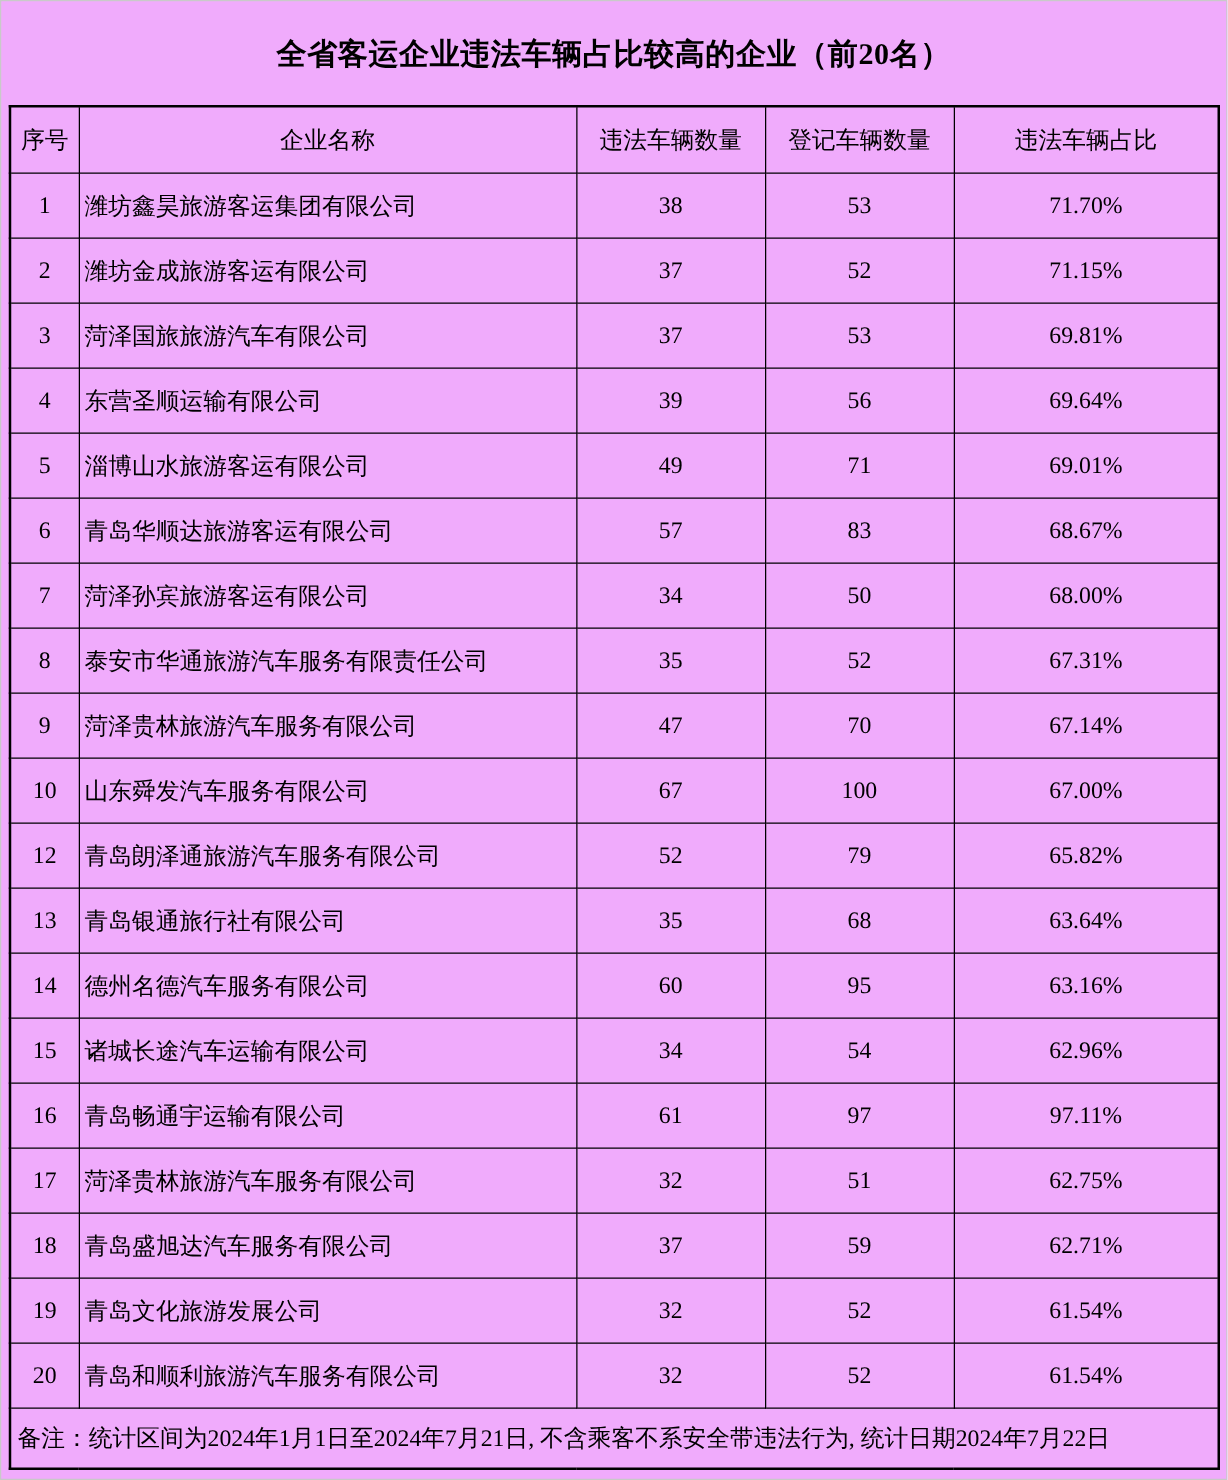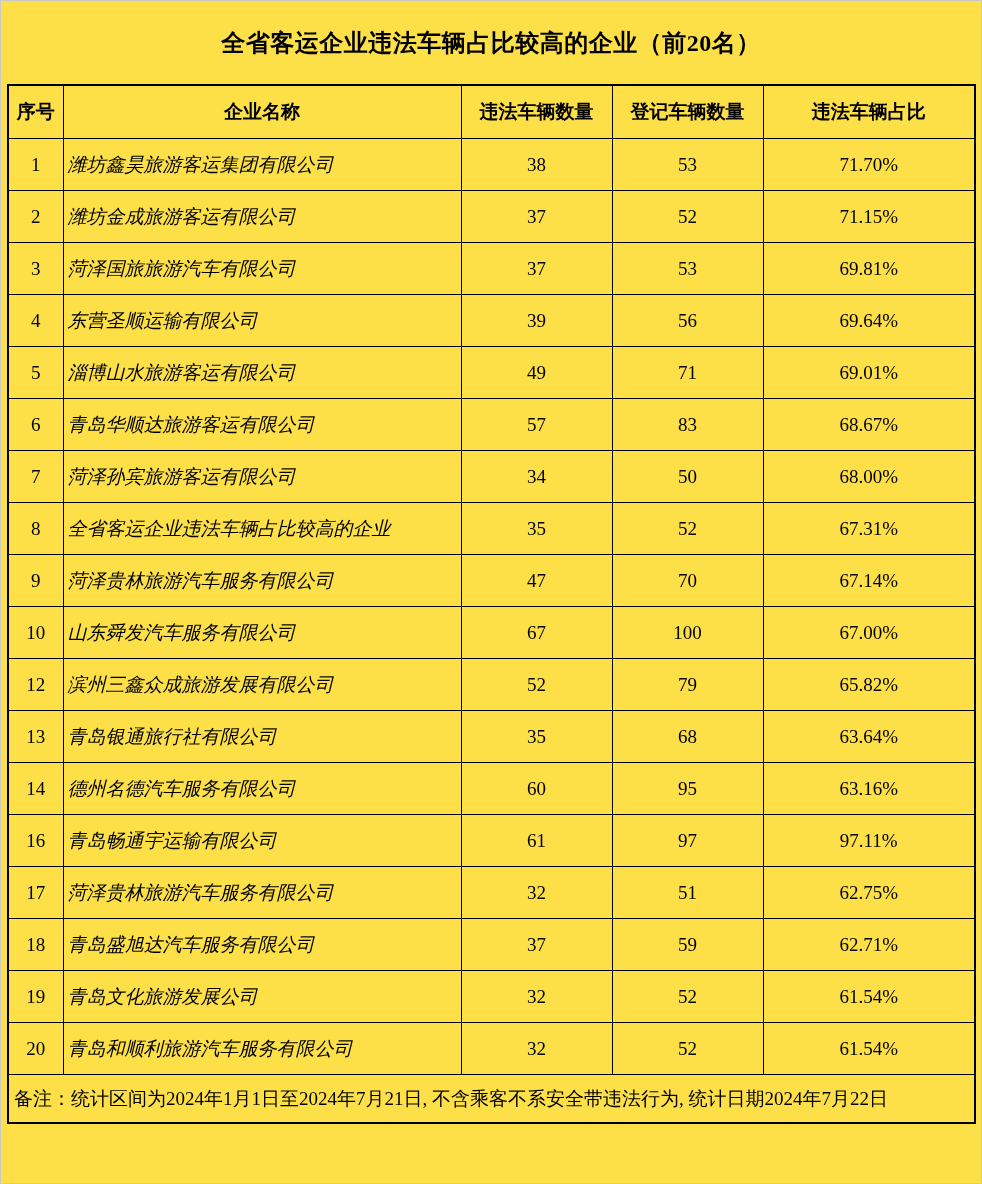--- a/index.html
+++ b/index.html
@@ -7,21 +7,21 @@
     padding: 0;
     background: #ffffff;
     font-family: "Liberation Serif", "DejaVu Serif", serif;
     color: #000000;
   }
   .sheet {
     width: 982px;
     height: 1184px;
     box-sizing: border-box;
     border: 1px solid #c9c9c9;
-    background: #fde047;
+    background: #f0abfc;
     overflow: hidden;
   }
   .title-bar {
     height: 83px;
     display: flex;
     align-items: center;
     justify-content: center;
   }
   .page-title {
     font-size: 24px;
@@ -38,33 +38,32 @@
   table.report th,
   table.report td {
     border: 1px solid #000000;
     font-size: 19px;
     vertical-align: middle;
     overflow: hidden;
     white-space: nowrap;
   }
   table.report th {
     height: 50px;
-    font-weight: bold;
+    font-weight: normal;
     text-align: center;
   }
   table.report td {
     height: 49px;
   }
   .c-no, .c-num {
     text-align: center;
   }
   .c-company {
     text-align: left;
     padding-left: 4px;
-    font-style: italic;
   }
   .note-cell {
     height: 45px !important;
     text-align: left;
     padding-left: 5px;
     font-size: 19px;
   }
 </style>
 </head>
 <body>
@@ -136,59 +135,66 @@
         </tr>
         <tr>
           <td class="c-no">7</td>
           <td class="c-company">菏泽孙宾旅游客运有限公司</td>
           <td class="c-num">34</td>
           <td class="c-num">50</td>
           <td class="c-num">68.00%</td>
         </tr>
         <tr>
           <td class="c-no">8</td>
-          <td class="c-company">全省客运企业违法车辆占比较高的企业</td>
+          <td class="c-company">泰安市华通旅游汽车服务有限责任公司</td>
           <td class="c-num">35</td>
           <td class="c-num">52</td>
           <td class="c-num">67.31%</td>
         </tr>
         <tr>
           <td class="c-no">9</td>
           <td class="c-company">菏泽贵林旅游汽车服务有限公司</td>
           <td class="c-num">47</td>
           <td class="c-num">70</td>
           <td class="c-num">67.14%</td>
         </tr>
         <tr>
           <td class="c-no">10</td>
           <td class="c-company">山东舜发汽车服务有限公司</td>
           <td class="c-num">67</td>
           <td class="c-num">100</td>
           <td class="c-num">67.00%</td>
         </tr>
         <tr>
           <td class="c-no">12</td>
-          <td class="c-company">滨州三鑫众成旅游发展有限公司</td>
+          <td class="c-company">青岛朗泽通旅游汽车服务有限公司</td>
           <td class="c-num">52</td>
           <td class="c-num">79</td>
           <td class="c-num">65.82%</td>
         </tr>
         <tr>
           <td class="c-no">13</td>
           <td class="c-company">青岛银通旅行社有限公司</td>
           <td class="c-num">35</td>
           <td class="c-num">68</td>
           <td class="c-num">63.64%</td>
         </tr>
         <tr>
           <td class="c-no">14</td>
           <td class="c-company">德州名德汽车服务有限公司</td>
           <td class="c-num">60</td>
           <td class="c-num">95</td>
           <td class="c-num">63.16%</td>
+        </tr>
+        <tr>
+          <td class="c-no">15</td>
+          <td class="c-company">诸城长途汽车运输有限公司</td>
+          <td class="c-num">34</td>
+          <td class="c-num">54</td>
+          <td class="c-num">62.96%</td>
         </tr>
         <tr>
           <td class="c-no">16</td>
           <td class="c-company">青岛畅通宇运输有限公司</td>
           <td class="c-num">61</td>
           <td class="c-num">97</td>
           <td class="c-num">97.11%</td>
         </tr>
         <tr>
           <td class="c-no">17</td>

